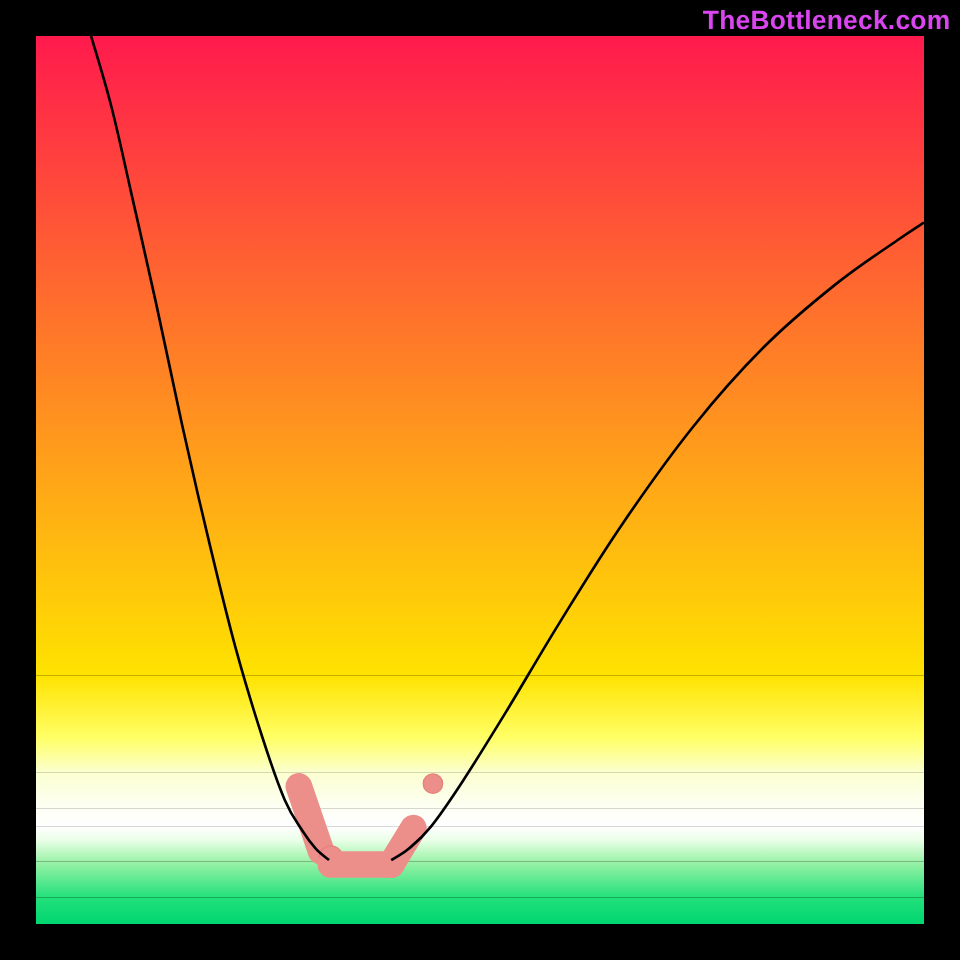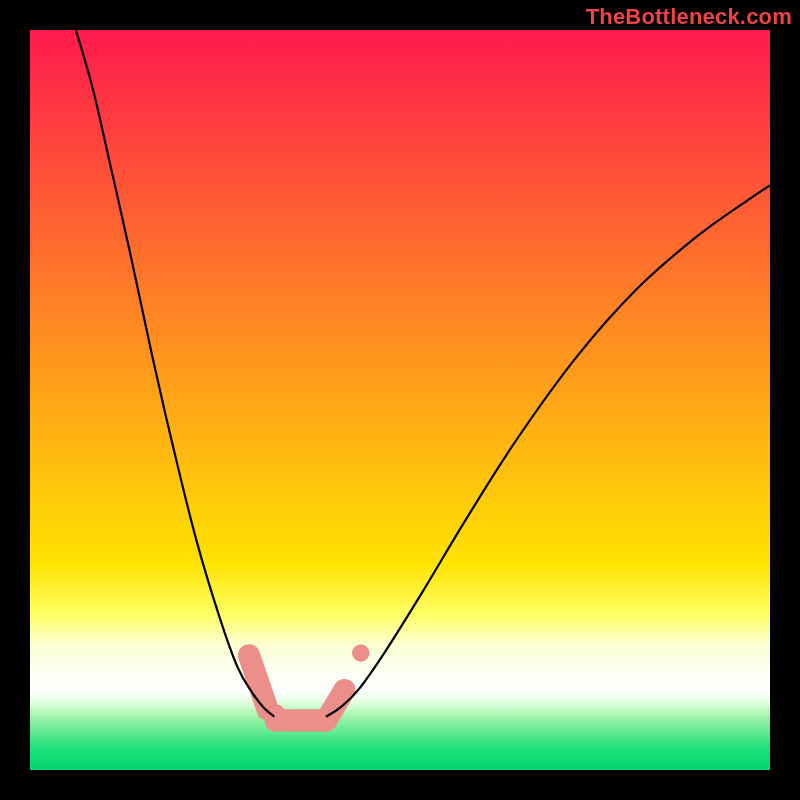--- a/index.html
+++ b/index.html
@@ -31,21 +31,21 @@
     left: 0;
     width: 100%;
   }
   .watermark {
     position: absolute;
     top: 4px;
     right: 8px;
     font-family: Arial, Helvetica, sans-serif;
     font-size: 22px;
     font-weight: 600;
-    color: #ef4444;
+    color: #d946ef;
     letter-spacing: 0.2px;
     user-select: none;
   }
   svg.curves {
     position: absolute;
     left: 0;
     top: 0;
     width: 740px;
     height: 740px;
     overflow: visible;

